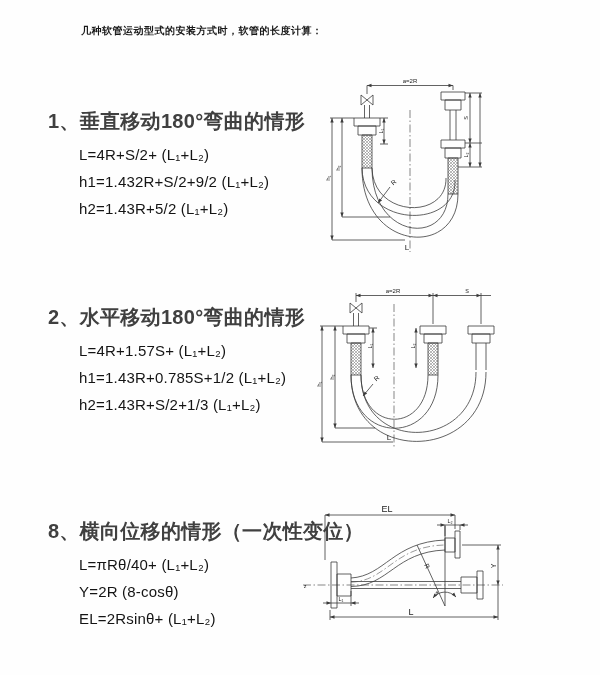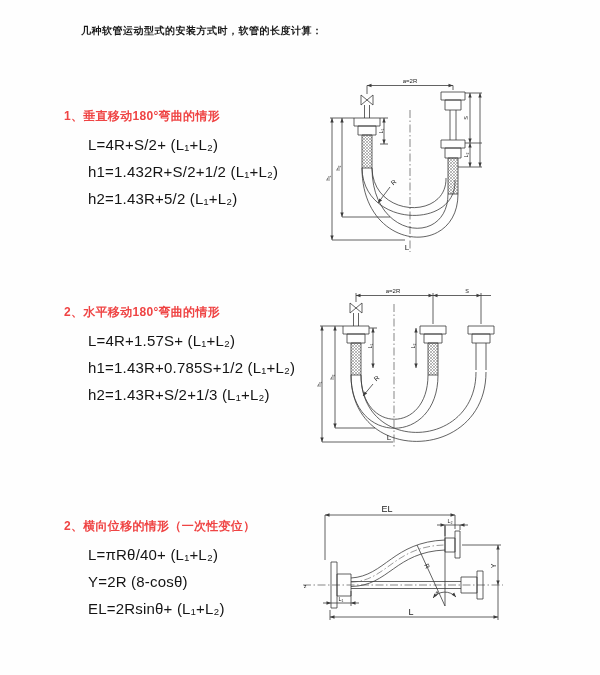--- a/index.html
+++ b/index.html
@@ -7,52 +7,53 @@
     width:600px;height:675px;position:relative;background:#fefefe;
     font-family:"Liberation Sans","DejaVu Sans",sans-serif;color:#111;
     outline:1px solid #e0e0e0;overflow:hidden;
   }
   .title{
     position:absolute;left:35px;top:24px;font-size:10px;font-weight:bold;
     letter-spacing:.5px;color:#181818;white-space:nowrap;margin-left:46px;
   }
   .section{position:absolute;left:0;top:0;width:310px;}
   .heading{
-    position:absolute;left:48px;font-size:12px;font-weight:bold;color:#ef4444;
-    white-space:nowrap;letter-spacing:.3px;margin-left:16px;
+    position:absolute;left:48px;font-size:20px;font-weight:bold;color:#404040;
+    white-space:nowrap;letter-spacing:.3px;
   }
   .formula{
-    position:absolute;left:88px;font-size:15px;color:#141414;white-space:nowrap;
+    position:absolute;left:79px;font-size:15px;color:#141414;white-space:nowrap;
     letter-spacing:.2px;
+    margin-top:10px;
   }
   .diag{position:absolute;}
   svg text{fill:#222;font-family:"Liberation Sans","DejaVu Sans",sans-serif;}
   svg path,svg line,svg rect{vector-effect:non-scaling-stroke;}
 </style>
 </head>
 <body>
 
 <div class="title">几种软管运动型式的安装方式时，软管的长度计算：</div>
 
 <div class="section">
   <div class="heading" style="top:108px">1、垂直移动180°弯曲的情形</div>
   <div class="formula" style="top:136px">L=4R+S/2+ (L₁+L₂)</div>
-  <div class="formula" style="top:163px">h1=1.432R+S/2+1/2 (L₁+L₂)</div>
+  <div class="formula" style="top:163px">h1=1.432R+S/2+9/2 (L₁+L₂)</div>
   <div class="formula" style="top:190px">h2=1.43R+5/2 (L₁+L₂)</div>
 </div>
 
 <div class="section">
   <div class="heading" style="top:304px">2、水平移动180°弯曲的情形</div>
   <div class="formula" style="top:332px">L=4R+1.57S+ (L₁+L₂)</div>
   <div class="formula" style="top:359px">h1=1.43R+0.785S+1/2 (L₁+L₂)</div>
   <div class="formula" style="top:386px">h2=1.43R+S/2+1/3 (L₁+L₂)</div>
 </div>
 
 <div class="section">
-  <div class="heading" style="top:518px">2、横向位移的情形（一次性变位）</div>
+  <div class="heading" style="top:518px">8、横向位移的情形（一次性变位）</div>
   <div class="formula" style="top:546px">L=πRθ/40+ (L₁+L₂)</div>
   <div class="formula" style="top:573px">Y=2R (8-cosθ)</div>
   <div class="formula" style="top:600px">EL=2Rsinθ+ (L₁+L₂)</div>
 </div>
 
 <svg class="diag" style="left:310px;top:70px" width="290" height="192" viewBox="0 0 290 192">
   <defs>
     <marker id="ar1" viewBox="0 0 8 8" refX="7.5" refY="4" markerWidth="7" markerHeight="6" orient="auto-start-reverse">
       <path d="M0,1.2 L7.5,4 L0,6.8 z" fill="#3b3b3b"></path>
     </marker>

